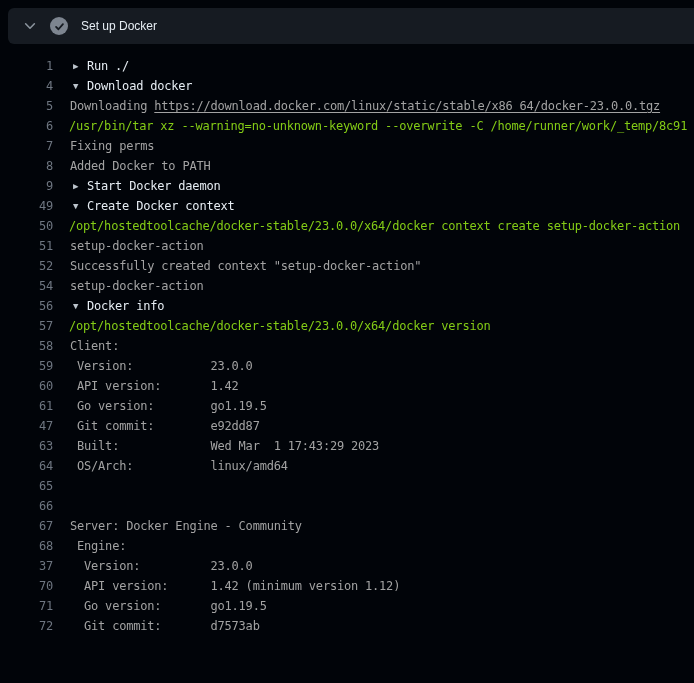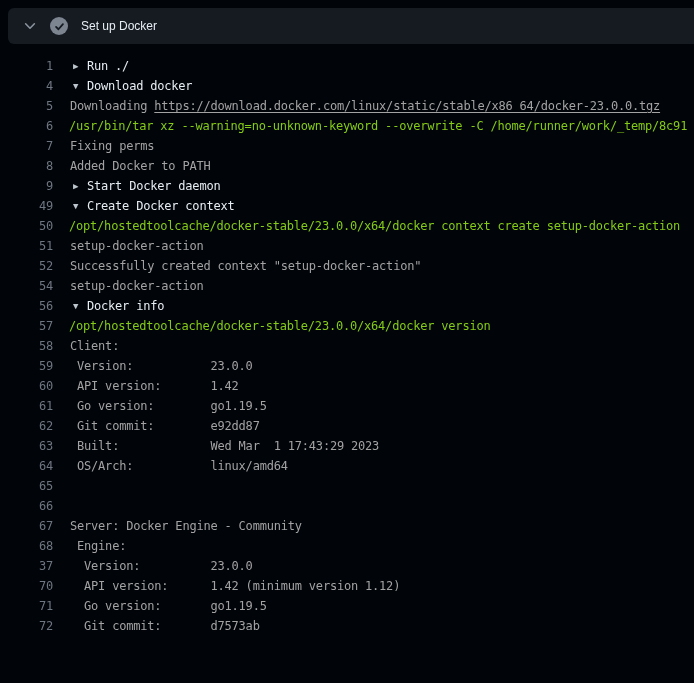--- a/index.html
+++ b/index.html
@@ -140,21 +140,21 @@
       <div class="row command"><span class="num">50</span><span class="content">/opt/hostedtoolcache/docker-stable/23.0.0/x64/docker context create setup-docker-action</span></div>
       <div class="row plain"><span class="num">51</span><span class="content">setup-docker-action</span></div>
       <div class="row plain"><span class="num">52</span><span class="content">Successfully created context "setup-docker-action"</span></div>
       <div class="row plain"><span class="num">54</span><span class="content">setup-docker-action</span></div>
       <div class="row group"><span class="num">56</span><span class="content"><span class="arrow">▼</span>Docker info</span></div>
       <div class="row command"><span class="num">57</span><span class="content">/opt/hostedtoolcache/docker-stable/23.0.0/x64/docker version</span></div>
       <div class="row plain"><span class="num">58</span><span class="content">Client:</span></div>
       <div class="row plain"><span class="num">59</span><span class="content"> Version:           23.0.0</span></div>
       <div class="row plain"><span class="num">60</span><span class="content"> API version:       1.42</span></div>
       <div class="row plain"><span class="num">61</span><span class="content"> Go version:        go1.19.5</span></div>
-      <div class="row plain"><span class="num">62</span><span class="content"> Git commit:        e92dd87</span></div>
+      <div class="row plain"><span class="num">47</span><span class="content"> Git commit:        e92dd87</span></div>
       <div class="row plain"><span class="num">63</span><span class="content"> Built:             Wed Mar  1 17:43:29 2023</span></div>
       <div class="row plain"><span class="num">64</span><span class="content"> OS/Arch:           linux/amd64</span></div>
       <div class="row plain"><span class="num">65</span></div>
       <div class="row plain"><span class="num">66</span><span class="content"></span></div>
       <div class="row plain"><span class="num">67</span><span class="content">Server: Docker Engine - Community</span></div>
       <div class="row plain"><span class="num">68</span><span class="content"> Engine:</span></div>
       <div class="row plain"><span class="num">37</span><span class="content">  Version:          23.0.0</span></div>
       <div class="row plain"><span class="num">70</span><span class="content">  API version:      1.42 (minimum version 1.12)</span></div>
       <div class="row plain"><span class="num">71</span><span class="content">  Go version:       go1.19.5</span></div>
       <div class="row plain"><span class="num">72</span><span class="content">  Git commit:       d7573ab</span></div>

